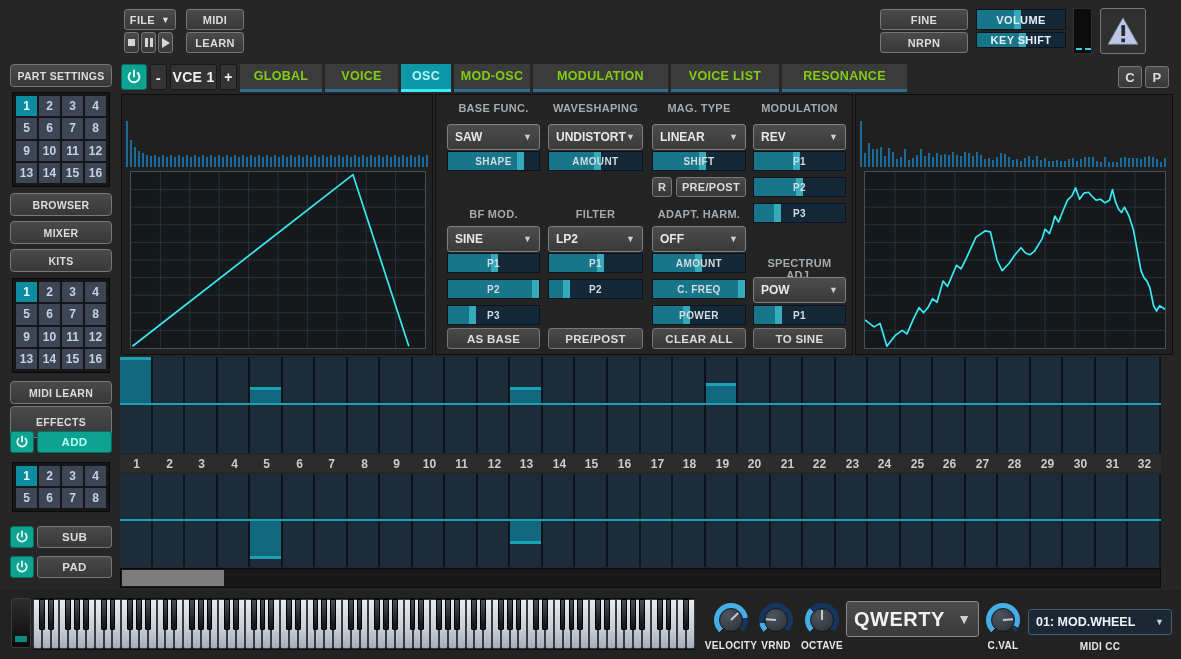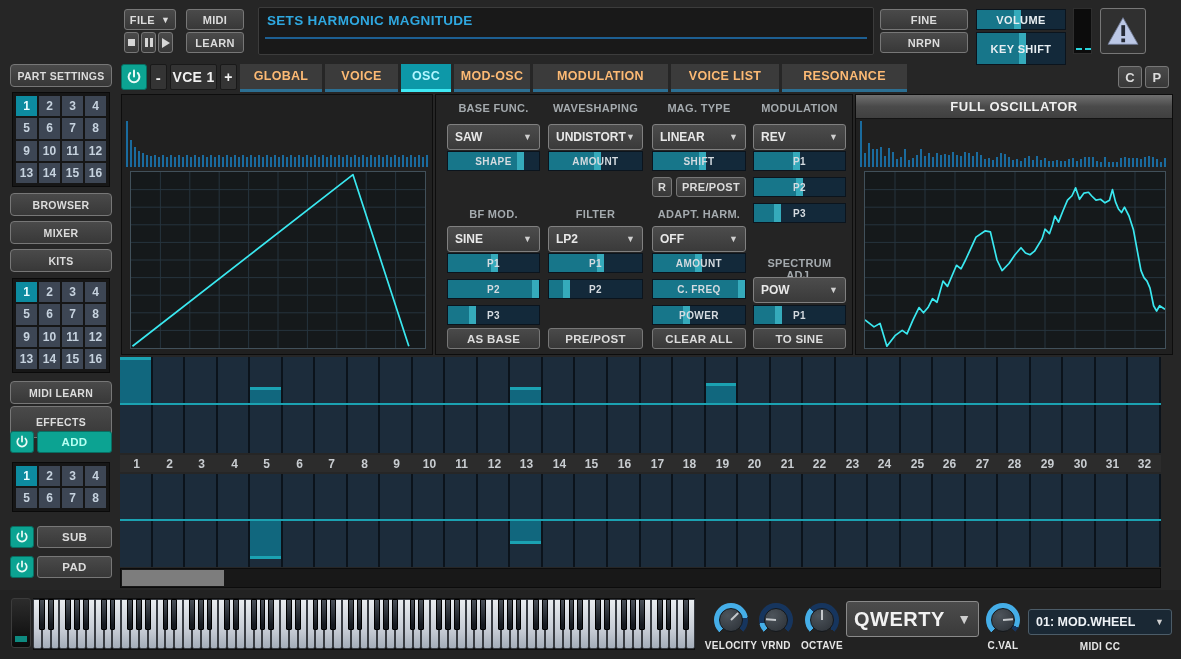--- a/index.html
+++ b/index.html
@@ -28,21 +28,21 @@
   .cellgrid{position:absolute;box-sizing:border-box;background:#161616;border:1px solid #0a0a0a;
             display:grid;gap:2px;padding:3px;}
   .cell{background:#3d4654;color:#c6d2de;font-size:12px;font-weight:bold;display:flex;
         align-items:center;justify-content:center;}
   .cell.sel{background:#0d8ba0;color:#ecfcff;}
   
   .powerbtn{position:absolute;box-sizing:border-box;background:#0ca392;border:1px solid #086e62;
             border-radius:3px;display:flex;align-items:center;justify-content:center;}
   
   #tabs{position:absolute;left:240px;top:64px;height:28px;display:flex;gap:3px;}
-  .tab{box-sizing:border-box;background:#3b3b3b;border-bottom:3px solid #2c6f92;color:#fdba74;
+  .tab{box-sizing:border-box;background:#3b3b3b;border-bottom:3px solid #2c6f92;color:#84cc16;
        font-weight:bold;font-size:12.5px;text-align:center;line-height:25px;letter-spacing:.3px;}
   .tab.active{background:#0d98a8;color:#b2f6ff;border-bottom-color:#3fe9f4;}
   
   .panel{position:absolute;box-sizing:border-box;background:#202020;border:1px solid #0d0d0d;}
   .phead{position:absolute;left:0;top:0;right:0;height:23px;
          background:linear-gradient(180deg,#707070,#4a4a4a 50%,#404040);border-bottom:1px solid #141414;
          color:#f0f0f0;font-weight:bold;font-size:13px;display:flex;align-items:center;justify-content:center;
          letter-spacing:.5px;}
   .wavebox{position:absolute;background:#15191b;border:1px solid #41505a;box-sizing:border-box;}
   svg.wave{position:absolute;inset:0;width:100%;height:100%;}
@@ -101,38 +101,34 @@
       <span class="g-play"></span>
     </div>
 
   <div class="btn" style="left:186px;top:9px;width:58px;height:21px;">
     <span>MIDI</span>
   </div>
   <div class="btn" style="left:186px;top:32px;width:58px;height:21px;">
     <span>LEARN</span>
   </div>
 
-  <div class="abs" style="left:258px;top:7px;width:616px;height:48px;background:#191919;border:1px solid #3c3c3c;border-radius:2px;">
-    <div class="msg abs" style="left:8px;top:5px;">SETS HARMONIC MAGNITUDE</div>
-    <div class="abs" style="left:6px;top:29px;width:602px;height:2px;background:#1d5f92;"></div>
-  </div>
 
   <div class="btn" style="left:880px;top:9px;width:88px;height:21px;">
     <span>FINE</span>
   </div>
   <div class="btn" style="left:880px;top:32px;width:88px;height:21px;">
     <span>NRPN</span>
   </div>
 
   <div class="slider" style="left:976px;top:9px;width:90px;height:21px;">
     <div class="sfill" style="width: 45%;"></div>
     <div class="shandle" style="left: calc(45% - 3px);"></div>
     <span class="slabel" style="font-size:11px;color:#e8eef2;">VOLUME</span>
   </div>
-  <div class="slider" style="left:976px;top:32px;width:90px;height:33px;">
+  <div class="slider" style="left:976px;top:32px;width:90px;height:16px;">
     <div class="sfill" style="width: 52%;"></div>
     <div class="shandle" style="left: calc(52% - 4px);"></div>
     <span class="slabel" style="font-size:11px;color:#e8eef2;">KEY SHIFT</span>
   </div>
 
   <div class="abs" style="left:1073px;top:8px;width:19px;height:46px;background:#0c0c0c;border:1px solid #2e2e2e;">
     <i class="abs" style="left:2px;top:39px;width:6px;height:2px;background:#2ad4dc;"></i>
     <i class="abs" style="left:11px;top:39px;width:6px;height:2px;background:#2ad4dc;"></i>
   </div>
 
@@ -511,23 +507,20 @@
       <div class="sfill" style="width: 25%;"></div>
         <div class="shandle" style="left: calc(25% - 2px);"></div>
       <span class="slabel">P1</span>
     </div>
     <div class="btn" style="left:317px;top:233px;width:93px;height:21px;font-size:11.5px;">
       <span>TO SINE</span>
     </div>
   </div>
 
   <div class="panel" style="left:855px;top:94px;width:318px;height:261px;">
-    <div class="phead">
-        <span>FULL OSCILLATOR</span>
-      </div>
     <div class="spectrum" id="full-spectrum" style="left:4px;top:26px;width:310px;height:46px;">
         <i style="left: 0px; width: 2px; height: 46px;"></i>
         <i style="left: 4px; width: 2px; height: 14px;"></i>
         <i style="left: 8px; width: 2px; height: 24px;"></i>
         <i style="left: 12px; width: 2px; height: 18px;"></i>
         <i style="left: 16px; width: 2px; height: 18px;"></i>
         <i style="left: 20px; width: 2px; height: 20px;"></i>
         <i style="left: 24px; width: 2px; height: 11px;"></i>
         <i style="left: 28px; width: 2px; height: 19px;"></i>
         <i style="left: 32px; width: 2px; height: 15px;"></i>

